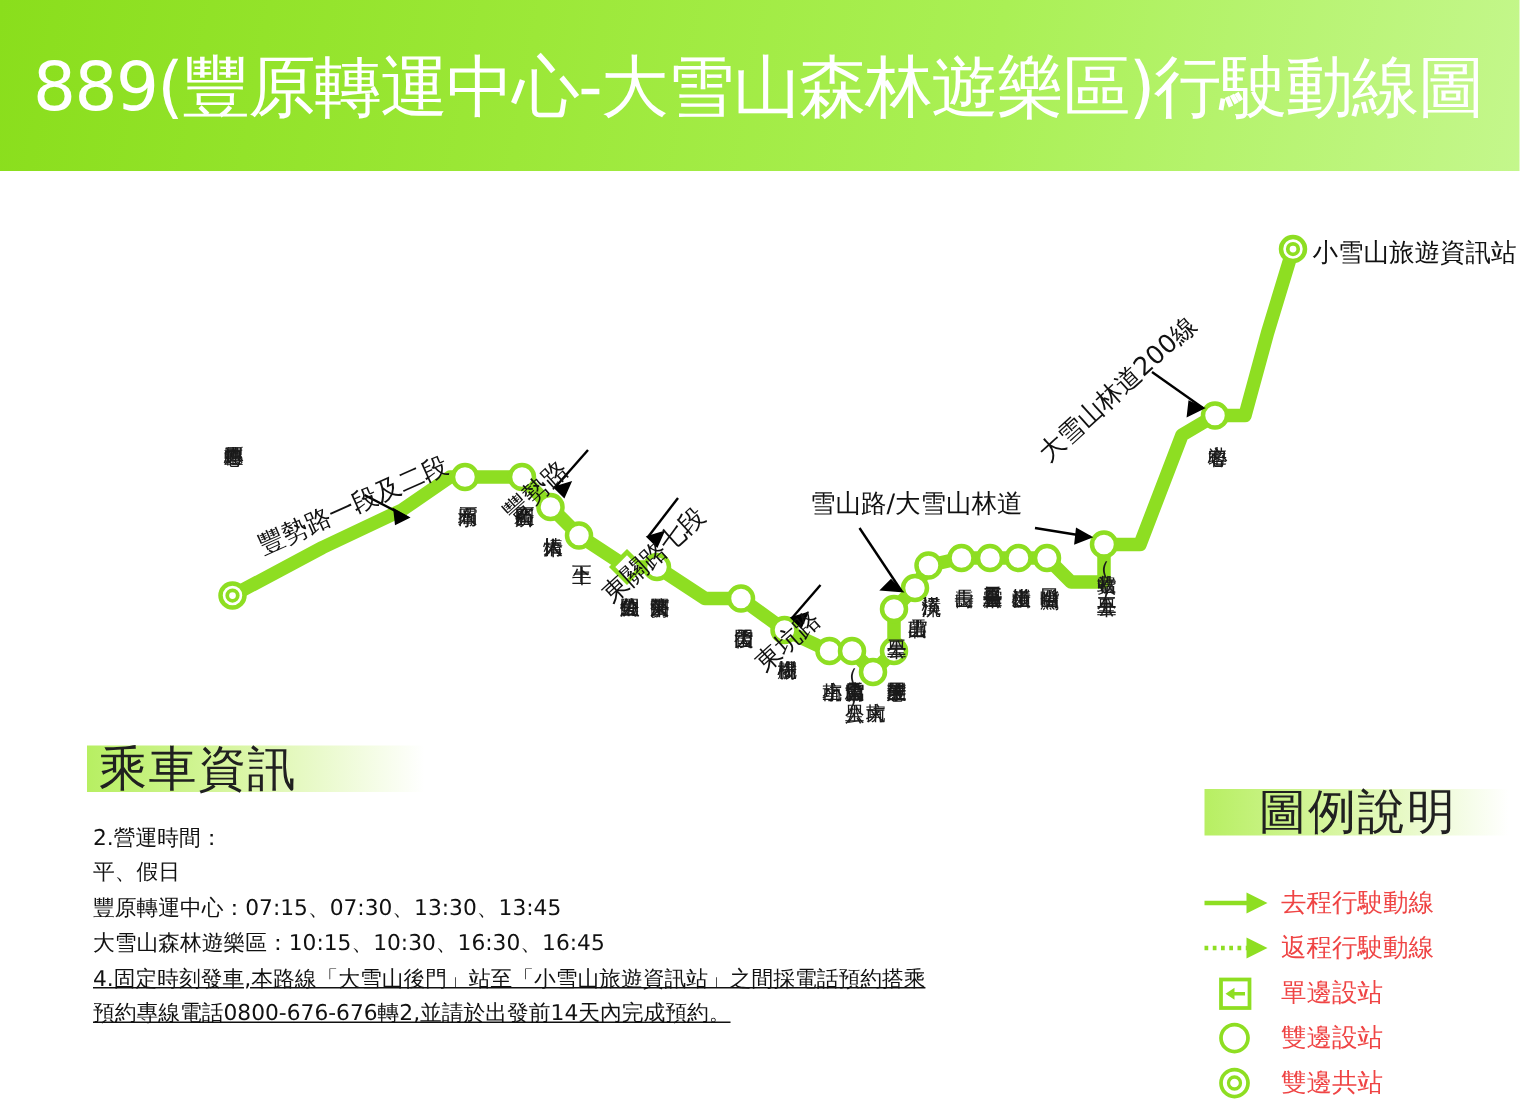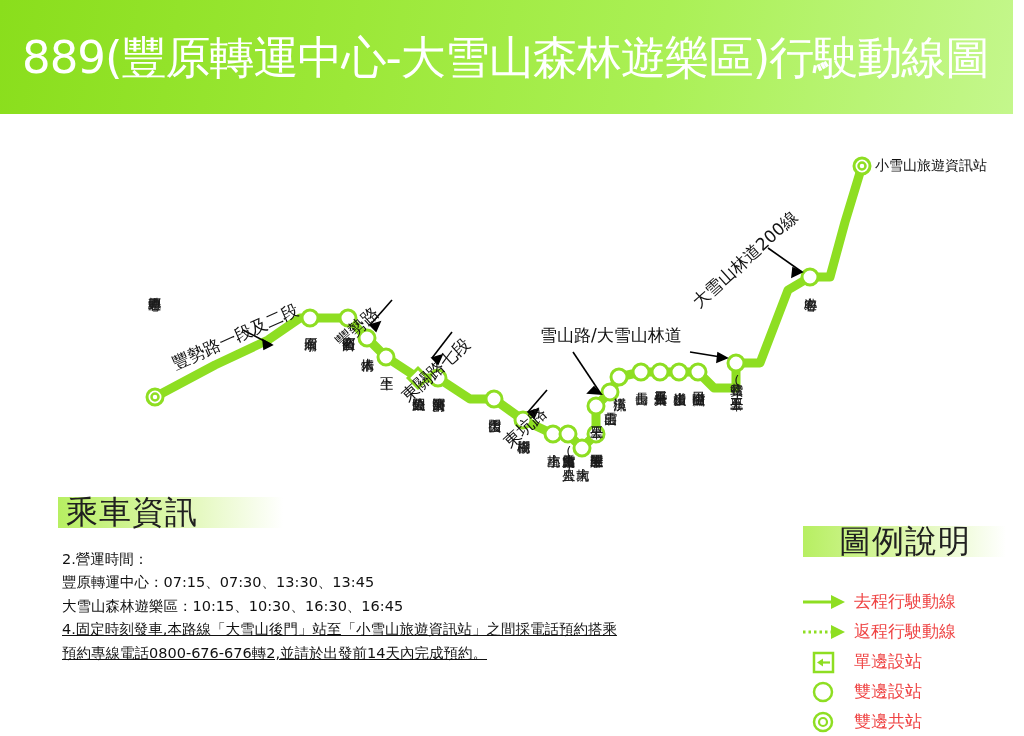--- a/index.html
+++ b/index.html
@@ -191,37 +191,38 @@
       <div class="vlabel" style="left: 590px; top: 444px;">十里坡生態莊園</div>
       <div class="vlabel" style="left: 590px; top: 416px;">十三公里</div>
       <div class="vlabel" style="left: 604px; top: 402px;">出雲山莊</div>
       <div class="vlabel" style="left: 613px; top: 387px;">橫流溪</div>
       <div class="vlabel" style="left: 635px; top: 382px;">長壽山</div>
       <div class="vlabel" style="left: 654px; top: 382px;">二十三公里賞鳥平台</div>
       <div class="vlabel" style="left: 673px; top: 382px;">橫嶺山步道</div>
       <div class="vlabel" style="left: 692px; top: 382px;">鷹嘴山登山口</div>
       <div class="vlabel" style="left: 730px; top: 373px;">收費站(三十五公里)</div>
       <div class="vlabel" style="left: 804px; top: 287px;">遊客中心</div>
-      <div class="hlabel" style="left: 875px; top: 157px; font-size: 14px;">小雪山旅遊資訊站</div>
+      <div class="hlabel" style="left: 875px; top: 157px; font-size: 17px;">小雪山旅遊資訊站</div>
     </div>
 
   <div id="road-labels">
       <div class="roadlabel" style="left: 178px; top: 352px; transform: rotate(-24deg);">豐勢路一段及二段</div>
       <div class="roadlabel" style="left: 346px; top: 330px; transform: rotate(-42deg);">豐勢路</div>
       <div class="roadlabel" style="left: 412px; top: 384px; transform: rotate(-42deg);">東關路七段</div>
       <div class="roadlabel" style="left: 514px; top: 430px; transform: rotate(-42deg);">東坑路</div>
       <div class="roadlabel" style="left: 540px; top: 324px;">雪山路/大雪山林道</div>
       <div class="roadlabel" style="left: 703px; top: 290px; transform: rotate(-42deg);">大雪山林道200線</div>
     </div>
 
   <div class="panel-heading" style="left:58px;top:497px;width:225px;">
     <span>乘車資訊</span>
   </div>
   <div class="info-lines" id="info-lines">
       <div>2.營運時間：</div>
+      <div>平、假日</div>
       <div>豐原轉運中心：07:15、07:30、13:30、13:45</div>
       <div>大雪山森林遊樂區：10:15、10:30、16:30、16:45</div>
       <div class="wrap">4.固定時刻發車,本路線「大雪山後門」站至「小雪山旅遊資訊站」之間採電話預約搭乘</div>
       <div class="wrap">預約專線電話0800-676-676轉2,並請於出發前14天內完成預約。</div>
     </div>
 
   <div class="panel-heading" style="left:803px;top:526px;width:175px;padding-left:28px;">
     <span>圖例說明</span>
   </div>
   <div class="legend-rows" id="legend-rows">

